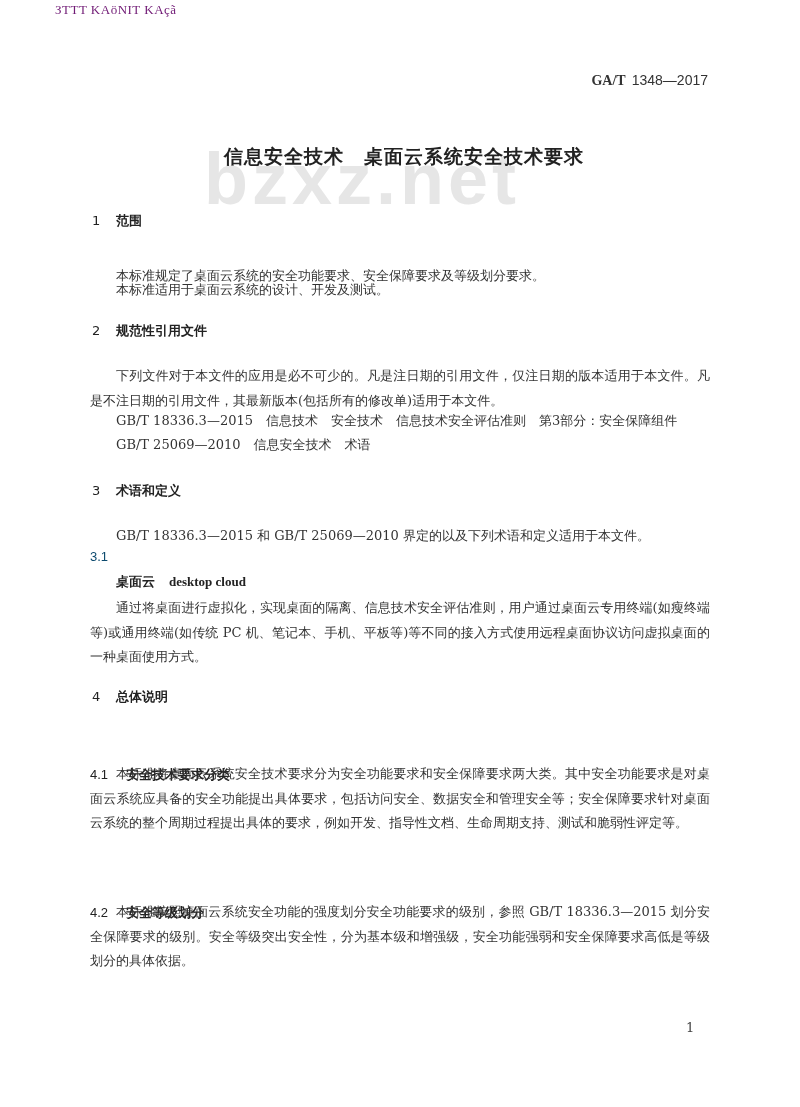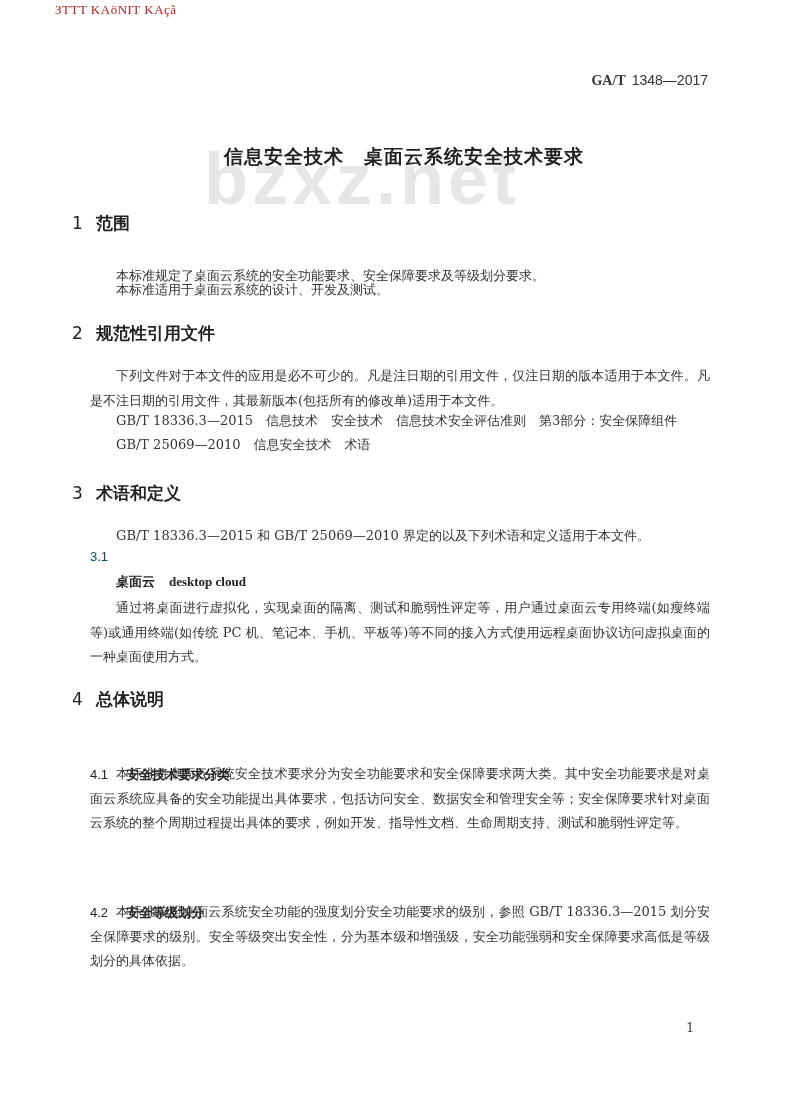--- a/index.html
+++ b/index.html
@@ -1,28 +1,28 @@
 <!DOCTYPE html>
 <html><head>
 <meta charset="utf-8">
 <style>
   html, body { margin: 0; padding: 0; background: #ffffff; }
   body { width: 800px; height: 1107px; position: relative; overflow: hidden;
          font-family: "DejaVu Serif", "Liberation Serif", serif; color: #2a2a2a; }
   .abs { position: absolute; }
-  .watermark-top { left: 55px; top: 2px; font-size: 13px; color: #b91c1c; letter-spacing: 0.5px;
+  .watermark-top { left: 55px; top: 2px; font-size: 13px; color: #701a75; letter-spacing: 0.5px;
                    font-family: "Liberation Serif", serif; }
   .std-no { right: 92px; top: 72px; font-size: 14px; color: #333; }
   .std-no b { font-family: "Liberation Serif", serif; font-weight: bold; margin-right: 6px; }
   .std-no span.num { font-family: "Liberation Sans", sans-serif; margin-top: 46px; }
   .bg-watermark { left: 204px; top: 138px; font-size: 72px; font-weight: bold; color: #e6e6e6;
                   font-family: "Liberation Sans", sans-serif; letter-spacing: 4px; z-index: 0; }
   .title { left: 4px; width: 800px; top: 144px; text-align: center; font-size: 19px; font-weight: bold;
            font-family: "DejaVu Sans", sans-serif; color: #222; z-index: 1; letter-spacing: 1px; }
-  .h1 { left: 72px; font-size: 17px; font-weight: bold; font-family: "DejaVu Sans", sans-serif; color: #222; z-index: 1; }
+  .h1 { left: 92px; font-size: 13px; font-weight: bold; font-family: "DejaVu Sans", sans-serif; color: #222; z-index: 1; }
   .h1 .n { display: inline-block; width: 24px; font-weight: normal; }
   .h2 { left: 90px; font-size: 13px; font-weight: bold; font-family: Liberation Sans, sans-serif; color: #222; z-index: 1; margin-top: 37px; }
   .h2 .n { display: inline-block; width: 36px; font-weight: normal; }
   .p { left: 90px; width: 620px; font-size: 13px; line-height: 24.5px; color: #333; z-index: 1; text-align: justify; }
   .p.indent { text-indent: 26px; }
   .line { left: 116px; font-size: 13px; color: #333; z-index: 1; white-space: pre; }
   .term { left: 116px; font-size: 13px; font-weight: bold; color: #222; font-family: "DejaVu Sans", sans-serif; }
   .term .en { font-family: "Liberation Serif", serif; margin-left: 14px; }
   .clause { left: 90px; font-size: 13px; color: #0c4a6e; font-family: "Liberation Sans", sans-serif; }
   .page-num { left: 686px; top: 1020px; font-size: 13px; color: #444; }
@@ -53,21 +53,21 @@
 <div class="abs line" style="top:436px;">GB/T 25069—2010　信息安全技术　术语</div>
 
 <div class="abs h1" style="top:482px;">
   <span class="n">3</span><span>术语和定义</span>
 </div>
 <div class="abs p indent" style="top:524px;">GB/T 18336.3—2015 和 GB/T 25069—2010 界定的以及下列术语和定义适用于本文件。</div>
 <div class="abs clause" style="top:549px;">3.1</div>
 <div class="abs term" style="top:573px;">
   <span>桌面云</span><span class="en">desktop cloud</span>
 </div>
-<div class="abs p indent" style="top:596px;">通过将桌面进行虚拟化，实现桌面的隔离、测试和脆弱性评定等，用户通过桌面云专用终端(如瘦终端等)或通用终端(如传统 PC 机、笔记本、手机、平板等)等不同的接入方式使用远程桌面协议访问虚拟桌面的一种桌面使用方式。</div>
+<div class="abs p indent" style="top:596px;">通过将桌面进行虚拟化，实现桌面的隔离、信息技术安全评估准则，用户通过桌面云专用终端(如瘦终端等)或通用终端(如传统 PC 机、笔记本、手机、平板等)等不同的接入方式使用远程桌面协议访问虚拟桌面的一种桌面使用方式。</div>
 
 <div class="abs h1" style="top:688px;">
   <span class="n">4</span><span>总体说明</span>
 </div>
 <div class="abs h2" style="top:729px;">
   <span class="n">4.1</span><span>安全技术要求分类</span>
 </div>
 <div class="abs p indent" style="top:762px;">本标准将桌面云系统安全技术要求分为安全功能要求和安全保障要求两大类。其中安全功能要求是对桌面云系统应具备的安全功能提出具体要求，包括访问安全、数据安全和管理安全等；安全保障要求针对桌面云系统的整个周期过程提出具体的要求，例如开发、指导性文档、生命周期支持、测试和脆弱性评定等。</div>
 
 <div class="abs h2" style="top:867px;">

